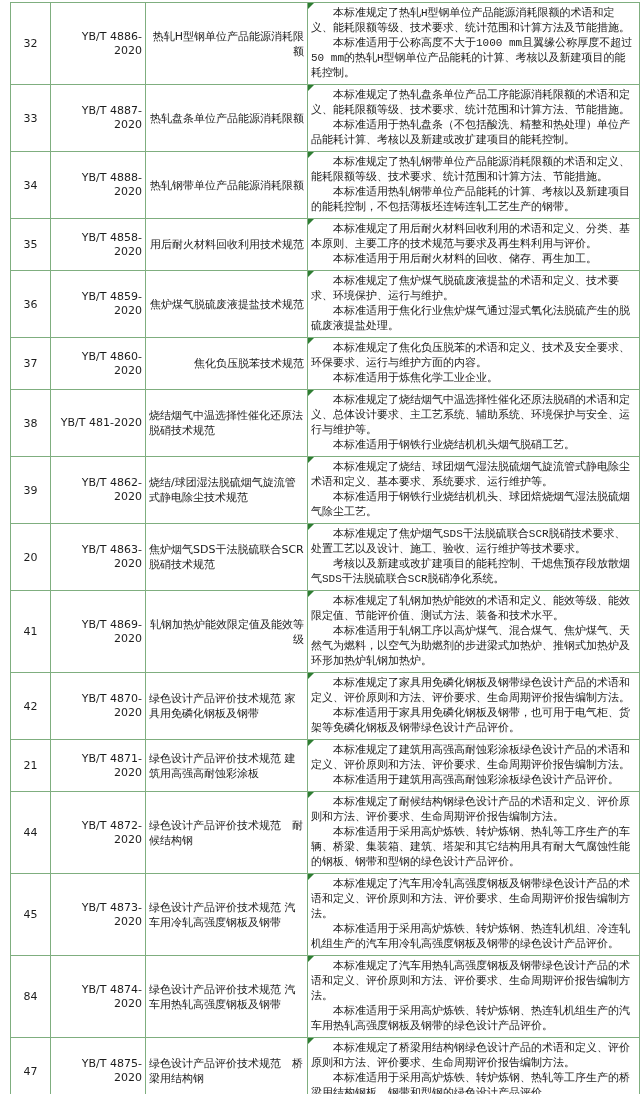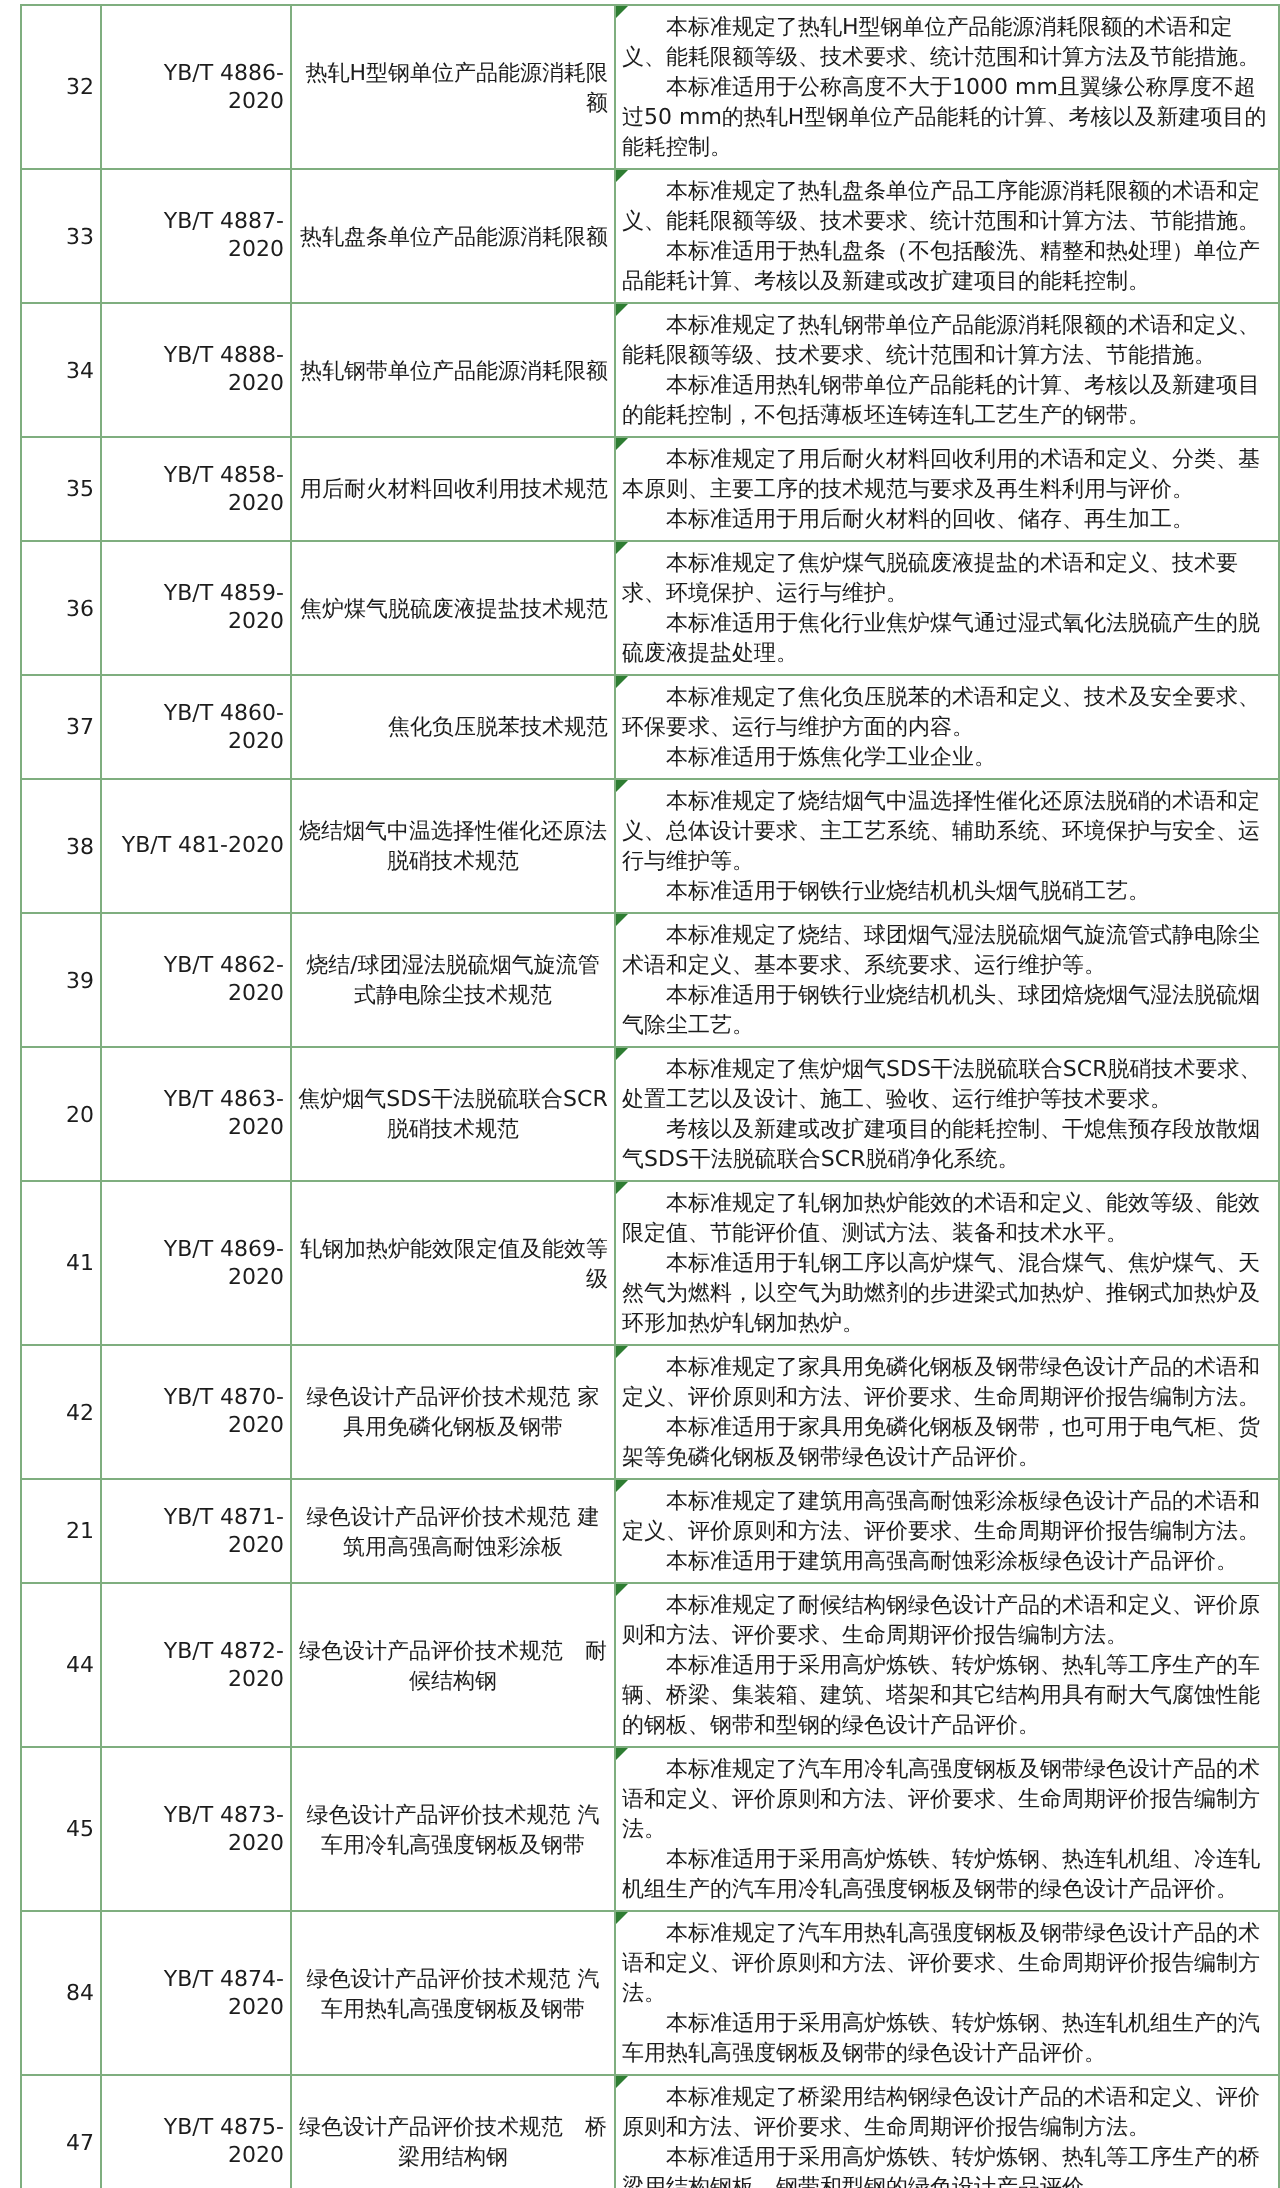--- a/index.html
+++ b/index.html
@@ -9,29 +9,29 @@
   }
   .sheet{padding:2px 0 2px 10px;}
   table.std-table{
     border-collapse:collapse;table-layout:fixed;width:630px;
   }
   .std-table td{
     border:1px solid #7fae7f;
     padding:3px 3px;vertical-align:middle;
     overflow:hidden;
   }
-  .c-no{width:40px;text-align:right;font-size:11px;}
+  .c-no{width:40px;text-align:center;font-size:11px;}
   .c-code{width:95px;text-align:right;font-size:11px;white-space:pre-line;line-height:14px;}
   .c-name{width:162px;text-align:right;font-size:11px;line-height:15px;padding:3px 5px;}
-  .c-name.left{text-align:center;}
+  .c-name.left{text-align:left;}
   .c-desc{
     border-right:none;position:relative;
     font-size:11px;line-height:15px;padding:3px 4px 3px 6px;
   }
-  .c-desc p{margin:0;text-indent:2em;}
+  .c-desc p{margin:0;text-indent:2em;font-family:Liberation Mono, monospace;}
   .tri{
     position:absolute;top:0;left:0;width:0;height:0;
     border-top:6px solid #2e7d32;border-right:6px solid transparent;
   }
 </style>
 </head>
 <body>
 
 <div class="sheet">
 <table class="std-table">

